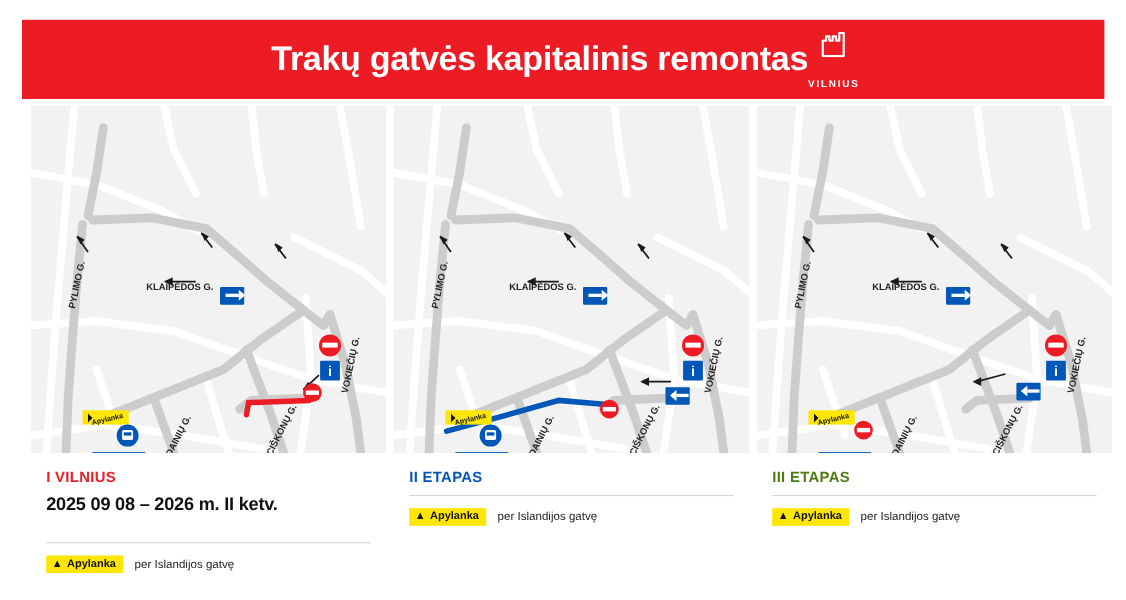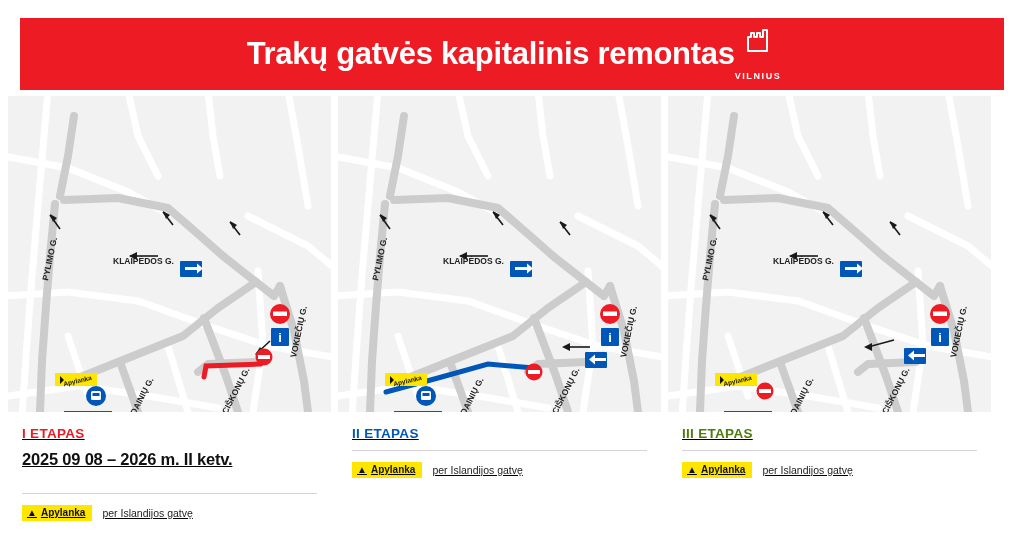--- a/index.html
+++ b/index.html
@@ -56,27 +56,26 @@
   .brand-label {
     color: #ffffff;
     font-size: 9px;
     font-weight: bold;
     letter-spacing: 1.6px;
   }
 
   
   .panels {
     position: absolute;
-    left: 8px;
+    left: 28px;
     top: 96px;
     width: 984px;
     height: 432px;
     display: flex;
     gap: 7px;
-    text-decoration: underline;
   }
   .panel {
     position: relative;
     width: 323px;
     height: 432px;
     background: #ffffff;
     display: flex;
     flex-direction: column;
   }
   .map {
@@ -275,21 +274,21 @@
           </g>
           <g>
             <rect x="56" y="341" width="48" height="12" fill="#ffe600"></rect>
             <polygon points="60,344 64,347 60,350" fill="#111"></polygon>
             <text x="82" y="350" font-family="Liberation Sans, sans-serif" font-size="6.5" font-weight="bold" fill="#111" text-anchor="middle">Apylanka</text>
           </g>
         </svg>
       </div>
 
       <div class="stage-info">
-        <div class="stage-name">I ETAPAS</div>
+        <div class="stage-name">I VILNIUS</div>
         <div class="stage-dates">2025 09 08 – 2026 m. II ketv.</div>
         <div class="rule"></div>
         <div class="detour-row">
           <span class="detour-chip">
             <span class="arr">▲</span>
             <span>Apylanka</span>
           </span>
           <span class="detour-note">per Islandijos gatvę</span>
         </div>
       </div>

